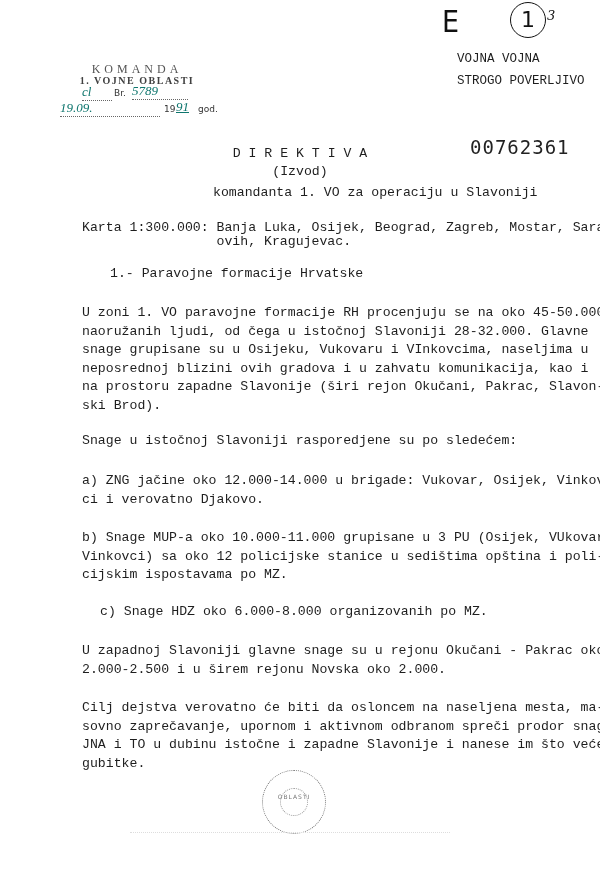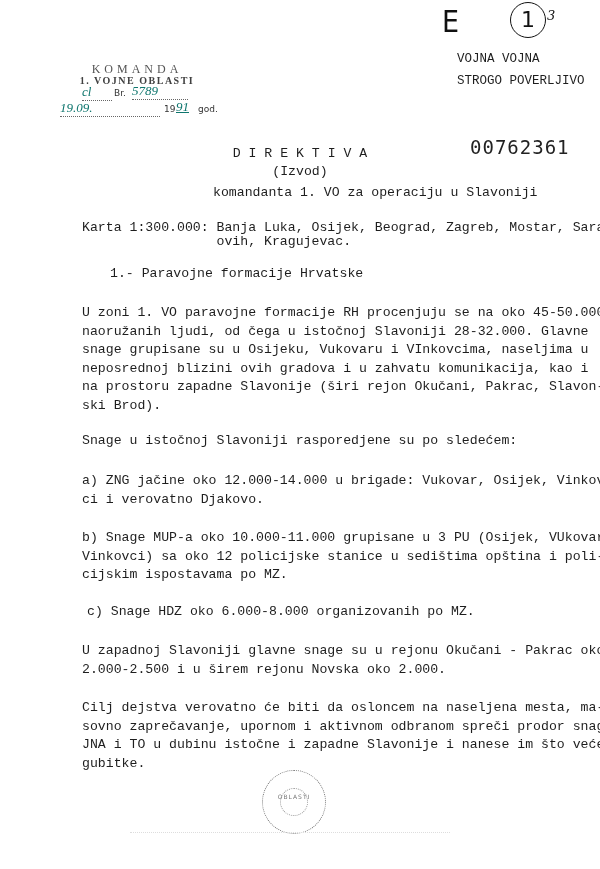--- a/index.html
+++ b/index.html
@@ -75,21 +75,21 @@
   <div class="mono">a) ZNG jačine oko 12.000-14.000 u brigade: Vukovar, Osijek, Vinkov-</div>
   <div class="mono">ci i verovatno Djakovo.</div>
 </div>
 
 <div class="abs" style="left:82px;top:529px;">
   <div class="mono">b) Snage MUP-a oko 10.000-11.000 grupisane u 3 PU (Osijek, VUkovar,</div>
   <div class="mono">Vinkovci) sa oko 12 policijske stanice u sedištima opština i poli-</div>
   <div class="mono">cijskim ispostavama po MZ.</div>
 </div>
 
-<div class="abs mono" style="left:87px;top:603px;">c) Snage HDZ oko 6.000-8.000 organizovanih po MZ.</div>
+<div class="abs mono" style="left:100px;top:603px;">c) Snage HDZ oko 6.000-8.000 organizovanih po MZ.</div>
 
 <div class="abs" style="left:82px;top:642px;">
   <div class="mono">U zapadnoj Slavoniji glavne snage su u rejonu Okučani - Pakrac oko</div>
   <div class="mono">2.000-2.500 i u širem rejonu Novska oko 2.000.</div>
 </div>
 
 <div class="abs" style="left:82px;top:699px;">
   <div class="mono">Cilj dejstva verovatno će biti da osloncem na naseljena mesta, ma-</div>
   <div class="mono">sovno zaprečavanje, upornom i aktivnom odbranom spreči prodor snaga</div>
   <div class="mono">JNA i TO u dubinu istočne i zapadne Slavonije i nanese im što veće</div>

